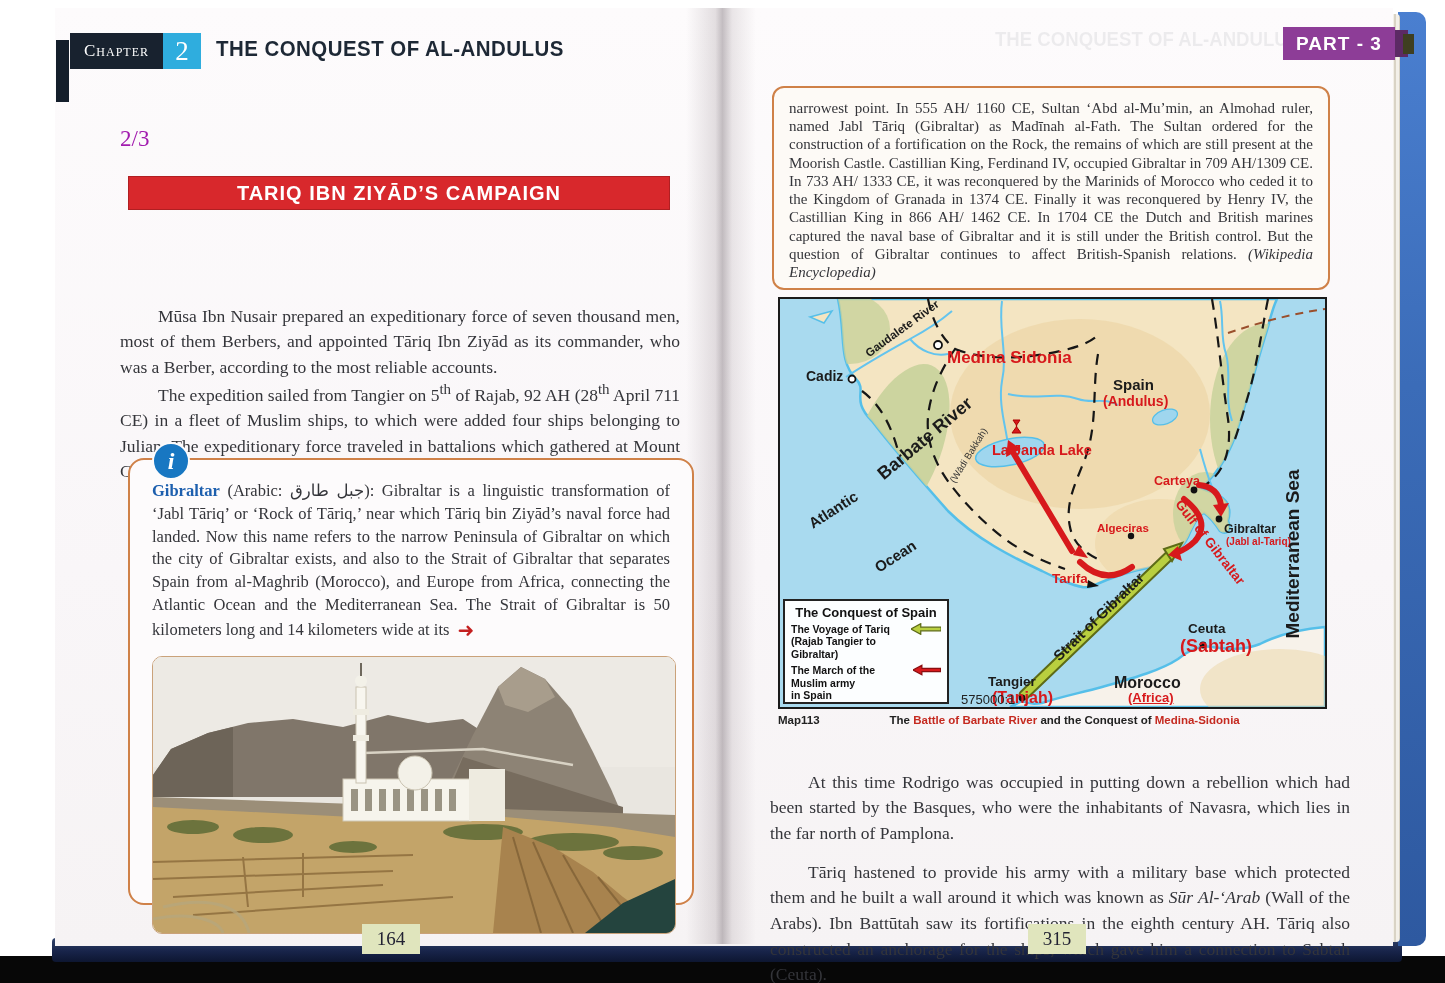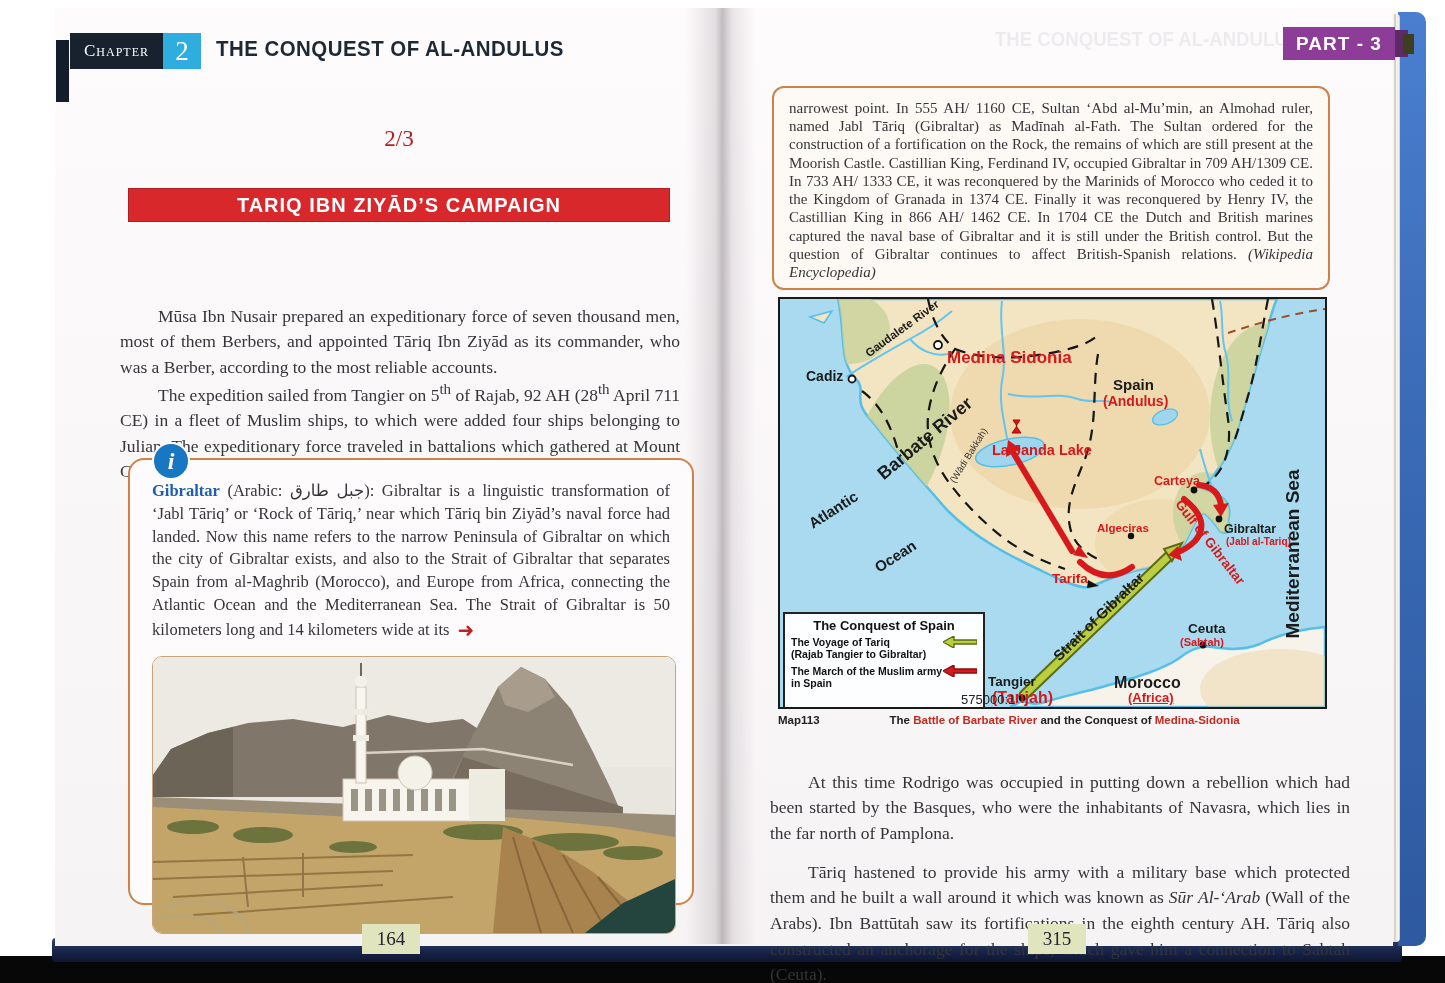--- a/index.html
+++ b/index.html
@@ -27,22 +27,22 @@
     width:38px;display:flex;align-items:center;justify-content:center;}
   .chapter-title{position:absolute;left:216px;top:36px;color:#1d2835;font-family:"Liberation Sans",sans-serif;
     font-weight:bold;font-size:22px;letter-spacing:.5px;transform:scaleX(.93);transform-origin:left center;white-space:nowrap;}
   .ghost-title{position:absolute;left:995px;top:28px;color:#1d2835;opacity:.07;font-family:"Liberation Sans",sans-serif;
     font-weight:bold;font-size:20px;transform:scaleX(.93);transform-origin:left center;white-space:nowrap;}
   .part-badge{position:absolute;left:1283px;top:27px;width:112px;height:33px;background:#8d3d97;color:#fff;
     font-family:"Liberation Sans",sans-serif;font-weight:bold;font-size:19px;display:flex;align-items:center;justify-content:center;letter-spacing:1px;}
   .part-wrap1{position:absolute;left:1395px;top:30px;width:13px;height:27px;background:#5c2a64;}
   .part-wrap2{position:absolute;left:1403px;top:34px;width:11px;height:20px;background:#3f3f20;}
   
-  .section-no{position:absolute;left:120px;top:126px;width:558px;text-align:center;color:#b91c1c;font-size:23px;}
-  .banner{position:absolute;left:128px;top:188px;width:540px;height:32px;background:#d8282c;border:1px solid #b01f22;
+  .section-no{position:absolute;left:120px;top:126px;width:558px;color:#a21caf;font-size:23px;}
+  .banner{position:absolute;left:128px;top:176px;width:540px;height:32px;background:#d8282c;border:1px solid #b01f22;
     color:#fff;font-family:"Liberation Sans",sans-serif;font-weight:bold;font-size:20px;letter-spacing:1px;
     display:flex;align-items:center;justify-content:center;}
   .bodytext{position:absolute;color:#34353a;font-size:17.5px;line-height:1.47;text-align:justify;text-indent:38px;}
   .lp1{left:120px;top:286px;width:560px;}
   .lp2{left:120px;top:360px;width:560px;}
   sup{font-size:15px;}
   .blue-link{color:#2e6db8;}
   .mini-info{display:inline-flex;width:17px;height:17px;border-radius:50%;background:#1877c2;color:#fff;
     font-family:"Liberation Serif",serif;font-weight:bold;font-style:italic;font-size:13px;
     align-items:center;justify-content:center;vertical-align:-3px;margin-left:5px;}
@@ -66,21 +66,21 @@
   .rp1{left:770px;top:752px;width:580px;}
   .rp2{left:770px;top:842px;width:580px;}
   .ital{font-style:italic;}
   
   .map-frame{position:absolute;left:778px;top:297px;width:549px;height:412px;border:2px solid #1a1a1a;
     background:#a9daef;box-sizing:border-box;overflow:hidden;}
   .map-art{position:absolute;left:0;top:0;}
   .ml{position:absolute;font-family:"Liberation Sans",sans-serif;font-weight:bold;color:#1b1b1b;
     white-space:nowrap;transform-origin:left center;line-height:1;}
   .ml.red{color:#d7191c;}
-  .legend{position:absolute;left:3px;top:313px;width:202px;height:105px;background:rgba(255,255,255,.96);
+  .legend{position:absolute;left:3px;top:300px;width:166px;height:105px;background:rgba(255,255,255,.96);
     border:2px solid #222;box-sizing:border-box;padding:4px 6px 2px 6px;font-family:"Liberation Sans",sans-serif;}
   .legend-title{font-weight:bold;font-size:13px;text-align:center;color:#111;margin-bottom:3px;}
   .legend-row{display:flex;align-items:flex-start;justify-content:space-between;margin-bottom:4px;}
   .legend-txt{font-weight:bold;font-size:10.5px;color:#111;line-height:1.18;}
   .scale-note{position:absolute;left:181px;top:393px;font-family:"Liberation Sans",sans-serif;font-size:13px;color:#222;}
   .map-caption{position:absolute;left:778px;top:714px;width:549px;display:flex;align-items:center;
     font-family:"Liberation Sans",sans-serif;font-weight:bold;font-size:11.5px;color:#222;}
   .map-id{margin-right:70px;}
   .cap-red{color:#c52a20;}
 </style>
@@ -285,21 +285,21 @@
     <div class="ml" style="left:172px;top:178px;font-size:9.5px;font-weight:normal;color:#333;transform:rotate(-58deg);">(Wādi Bakkah)</div>
     <div class="ml red" style="left:212px;top:144px;font-size:14.5px;">La Janda Lake</div>
     <div class="ml red" style="left:374px;top:176px;font-size:12.5px;">Carteya</div>
     <div class="ml red" style="left:317px;top:224px;font-size:11.5px;">Algeciras</div>
     <div class="ml red" style="left:272px;top:273px;font-size:13.5px;">Tarifa</div>
     <div class="ml red" style="left:398px;top:196px;font-size:13.5px;transform:rotate(52deg);">Gulf of Gibraltar</div>
     <div class="ml" style="left:444px;top:224px;font-size:12.5px;">Gibraltar</div>
     <div class="ml red" style="left:446px;top:238px;font-size:10px;">(Jabl al-Tariq)</div>
     <div class="ml" style="left:276px;top:352px;font-size:14.5px;transform:rotate(-44deg);">Strait of Gibraltar</div>
     <div class="ml" style="left:408px;top:323px;font-size:13.5px;">Ceuta</div>
-    <div class="ml red" style="left:400px;top:338px;font-size:11px;">(Sabtah)</div>
+    <div class="ml red" style="left:400px;top:338px;font-size:18px;">(Sabtah)</div>
     <div class="ml" style="left:208px;top:376px;font-size:13.5px;">Tangier</div>
     <div class="ml red" style="left:212px;top:391px;font-size:16px;">(Tanjah)</div>
     <div class="ml" style="left:334px;top:376px;font-size:16px;">Morocco</div>
     <div class="ml red" style="left:348px;top:392px;font-size:13px;text-decoration:underline;">(Africa)</div>
     <div class="ml" style="left:512px;top:330px;font-size:19px;transform:rotate(-90deg);">Mediterranean Sea</div>
     <div class="ml" style="left:30px;top:218px;font-size:15px;transform:rotate(-33deg);">Atlantic</div>
     <div class="ml" style="left:96px;top:262px;font-size:15px;transform:rotate(-33deg);">Ocean</div>
 
     <div class="legend">
       <div class="legend-title">The Conquest of Spain</div>

